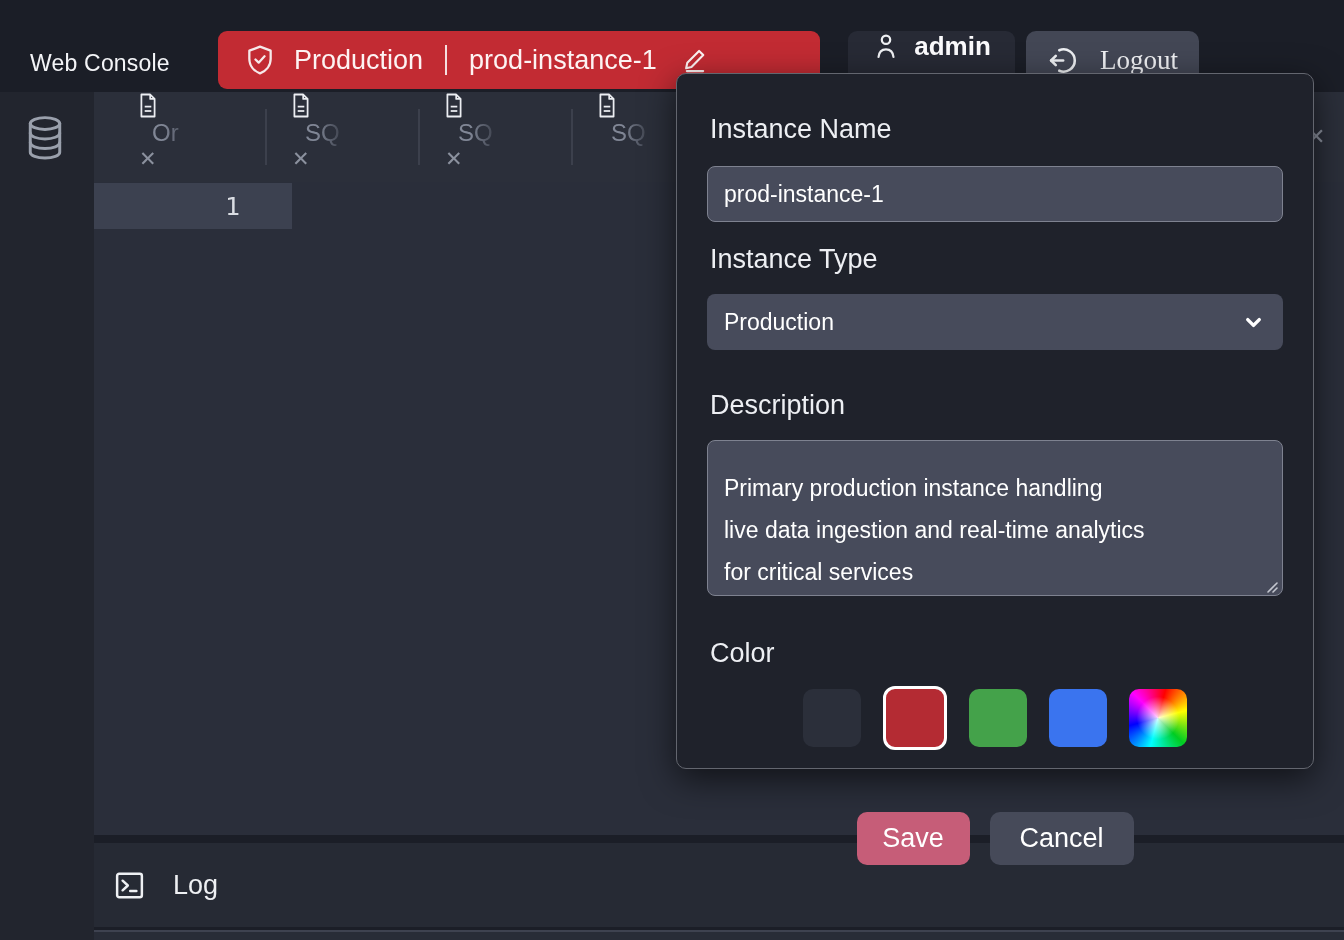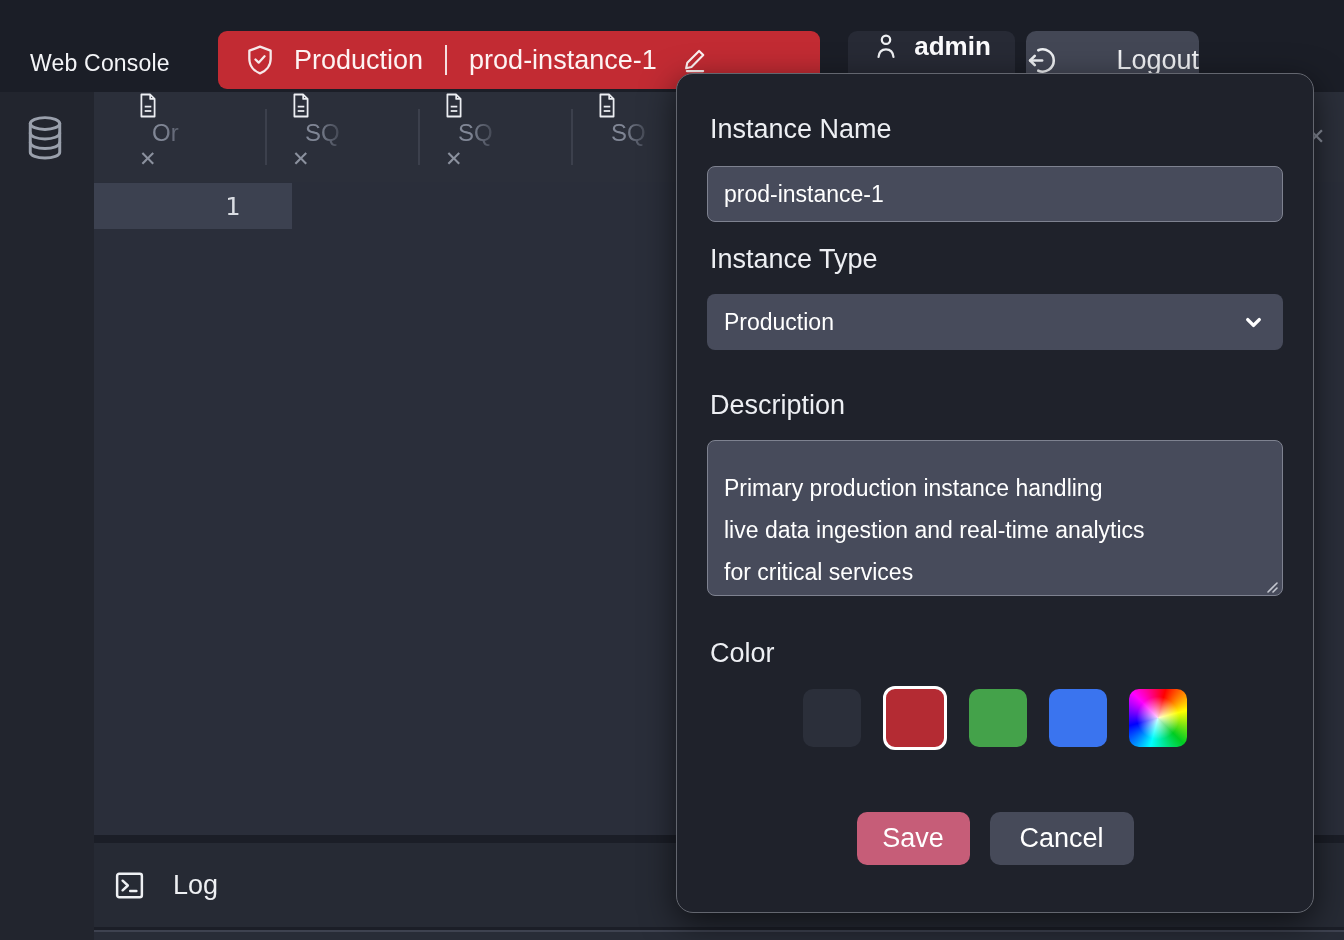--- a/index.html
+++ b/index.html
@@ -19,21 +19,21 @@
     background:#c22b33; border-radius:9px; display:flex; align-items:center; padding:0 26px; cursor:pointer; }
   .env-badge .shield { color:#f6e9ea; margin-right:18px; }
   .env-label { font-size:27px; font-weight:500; color:#fdf3f3; }
   .env-sep { width:2px; height:30px; background:rgba(255,255,255,.85); margin:0 22px; }
   .env-name { font-size:27px; color:#fdf3f3; }
   .env-edit { margin-left:24px; color:#fdf3f3; }
   .user-chip { position:absolute; left:848px; top:14px; height:57px; width:167px;
     background:#272a35; border-radius:9px; display:flex; align-items:flex-start; justify-content:center; gap:14px; cursor:pointer; }
   .user-chip .uname { font-size:26px; font-weight:bold; color:#fbfbfd; }
   .logout-btn { position:absolute; left:1026px; top:14px; height:58px; width:173px;
-    background:#434755; border-radius:10px; display:flex; align-items:center; justify-content:space-between; gap:22px; cursor:pointer; }
+    background:#434755; border-radius:10px; display:flex; align-items:center; justify-content:center; gap:22px; cursor:pointer;font-family:Liberation Serif, serif; }
   .logout-btn .ltext { font-size:27px; color:#f2f3f6; }
 
   
   .sidebar { position:absolute; left:0; top:92px; width:94px; height:848px; background:#22252e; }
   .db-icon { position:absolute; left:24px; top:22px; color:#9aa0ac; cursor:pointer; }
 
   
   .tabbar { position:absolute; left:94px; top:92px; width:1250px; height:90px; background:#2b2f3a;
     display:flex; align-items:stretch; padding-left:20px; }
   .tab { width:153px; display:flex; align-items:flex-start; padding-left:23px; position:relative; cursor:pointer;flex-direction:column; }
@@ -52,22 +52,22 @@
     display:flex; align-items:center; justify-content:flex-end; padding-right:52px; }
   .gutter-line span { font-family:"DejaVu Sans Mono", monospace; font-size:25px; color:#dadde3; }
 
   
   .log-panel { position:absolute; left:94px; top:843px; width:1250px; height:84px; background:#262a34;
     display:flex; align-items:center; padding-left:19px; cursor:pointer; }
   .log-panel .ltitle { margin-left:27px; font-size:27px; color:#eef0f3; }
   .bottom-strip { position:absolute; left:94px; top:930px; width:1250px; height:10px; background:#282c37; border-top:2px solid #3e4250; }
 
   
-  .dialog { position:absolute; left:676px; top:73px; width:638px; height:840px; z-index:20;
-    background:#1f222b; border:1px solid #63666f; border-radius:17px; box-shadow:0 10px 34px rgba(0,0,0,.6);
+  .dialog { position:absolute; left:676px; top:73px; width:638px; height:696px; z-index:20;
+    background:#1f222b; border:1px solid #63666f; border-radius:10px; box-shadow:0 10px 34px rgba(0,0,0,.6);
     padding:0 30px; }
   .f-label { font-size:27px; color:#edeff3; line-height:34px; margin-left:3px; }
   .mt-a { margin-top:38px; } .mt-b { margin-top:20px; } .mt-c { margin-top:36px; }
   .text-input { margin-top:20px; width:100%; height:56px; background:#474b5b; border:1.5px solid #7e8290;
     border-radius:8px; color:#ffffff; font-size:23px; font-family:"Liberation Sans", sans-serif; padding:0 16px; outline:none; }
   .select { margin-top:18px; width:100%; height:56px; background:#474b5b; border-radius:8px;
     display:flex; align-items:center; padding:0 17px; cursor:pointer; position:relative; }
   .select .sval { font-size:23px; color:#ffffff; }
   .select .chev { position:absolute; right:18px; color:#ffffff; }
   .textarea-wrap { position:relative; margin-top:18px; }

